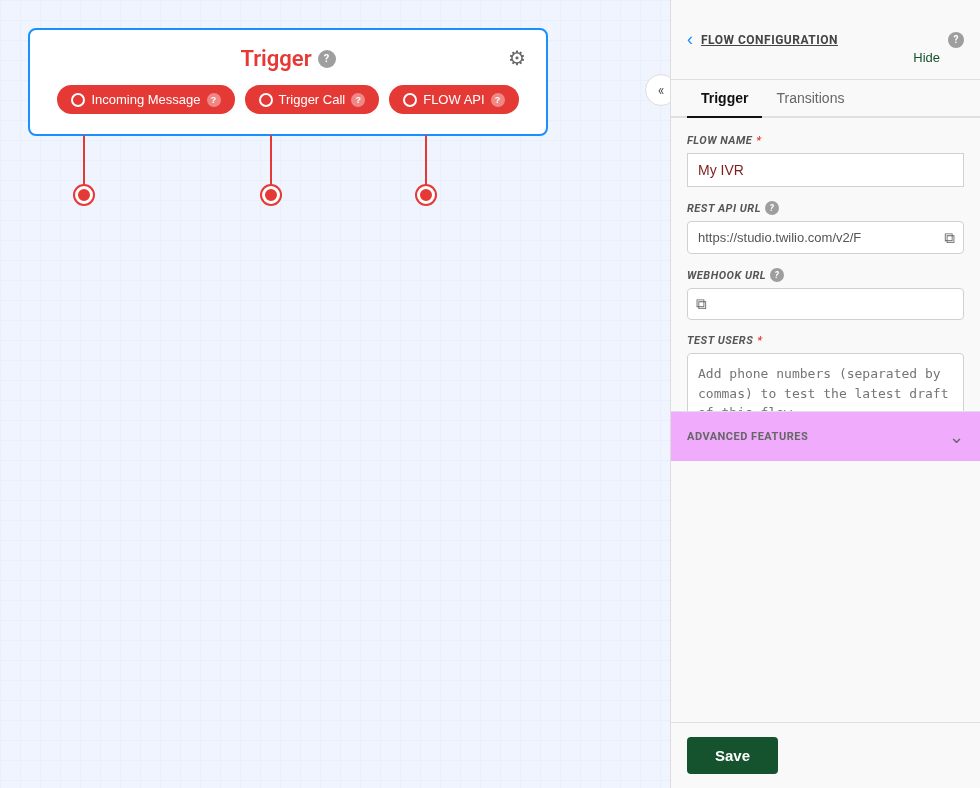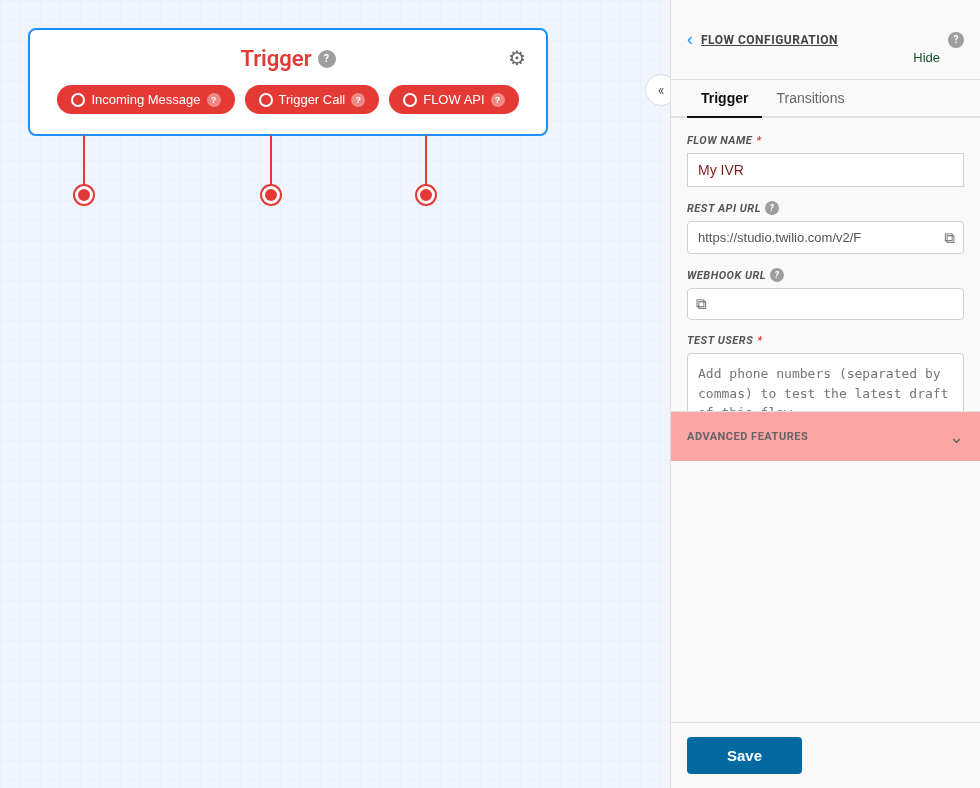--- a/index.html
+++ b/index.html
@@ -316,21 +316,21 @@
       outline: none;
       margin-bottom: 14px;
       line-height: 1.5;
     }
 
     .advanced-features {
       display: flex;
       align-items: center;
       justify-content: space-between;
       padding: 14px 16px;
-      background: #fca5a5;
+      background: #f0abfc;
       border-top: 1px solid #e0e0e0;
       cursor: pointer;
     }
 
     .advanced-features-label {
       font-size: 11px;
       font-weight: 700;
       color: #666;
       letter-spacing: 0.5px;
       text-transform: uppercase;
@@ -343,22 +343,22 @@
 
     
     .panel-footer {
       padding: 14px 16px;
       border-top: 1px solid #e0e0e0;
       background: #f9f9f9;
     }
 
     .save-btn {
       width: auto;
-      padding: 10px 40px;
-      background: #0369a1;
+      padding: 10px 28px;
+      background: #14532d;
       color: #fff;
       border: none;
       border-radius: 4px;
       font-size: 15px;
       font-weight: 600;
       cursor: pointer;
     }
 
     
     .svg-connectors {

